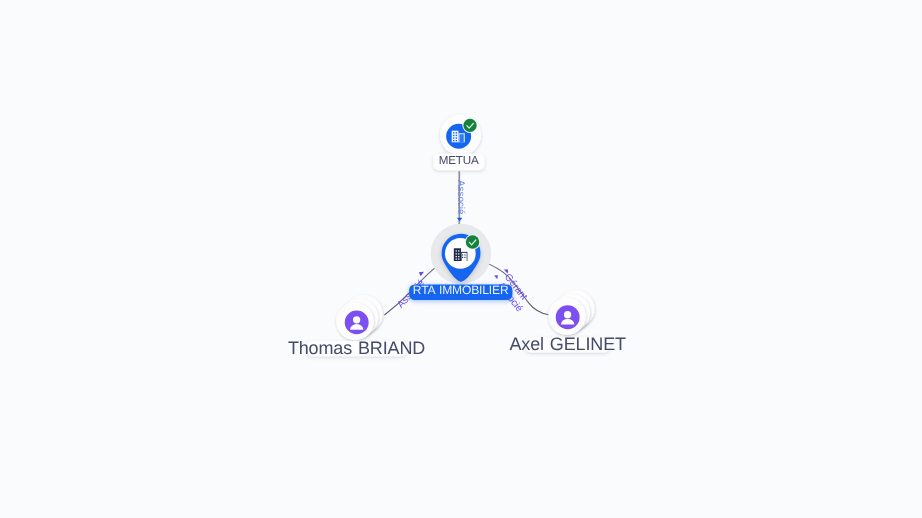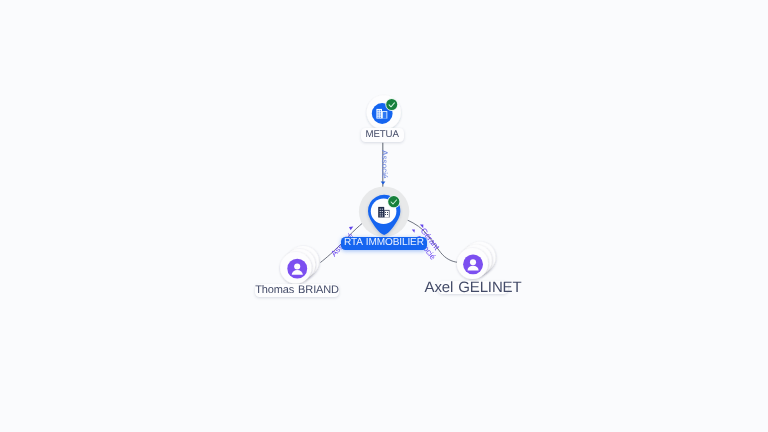--- a/index.html
+++ b/index.html
@@ -137,21 +137,21 @@
 </svg>
 
 <div class="chip chip-plain" style="left:360.5px;top:128.3px;width:43.4px;height:13.3px;font-size:9.7px;">
   <span>METUA</span>
 </div>
 
 <div class="chip chip-sel" style="left:340.6px;top:236.6px;width:86.6px;height:13.1px;font-size:10.05px;">
   <span>RTA IMMOBILIER</span>
 </div>
 
-<div class="chip chip-plain" style="left:254.8px;top:283.9px;width:84.6px;height:13.3px;font-size:11px;">
+<div class="chip chip-plain" style="left:254.8px;top:283.9px;width:84.6px;height:13.3px;font-size:15px;">
   <span>Thomas BRIAND</span>
 </div>
 
 <div class="chip chip-plain" style="left:437.8px;top:281px;width:70.5px;height:13.3px;font-size:15px;">
   <span>Axel GELINET</span>
 </div>
 
 <div class="elab" style="left:388.2px;top:150.2px;transform:rotate(90deg);color:#6d86df;">
   <span>Associé</span>
 </div>

